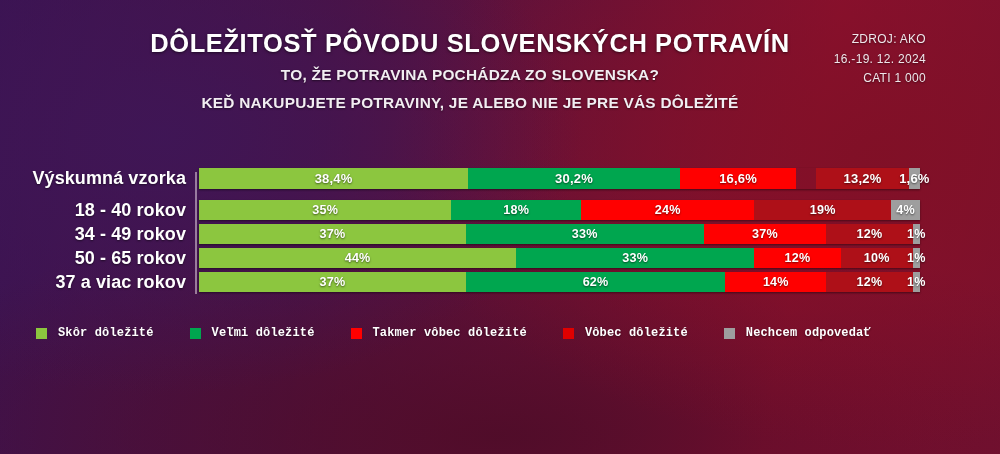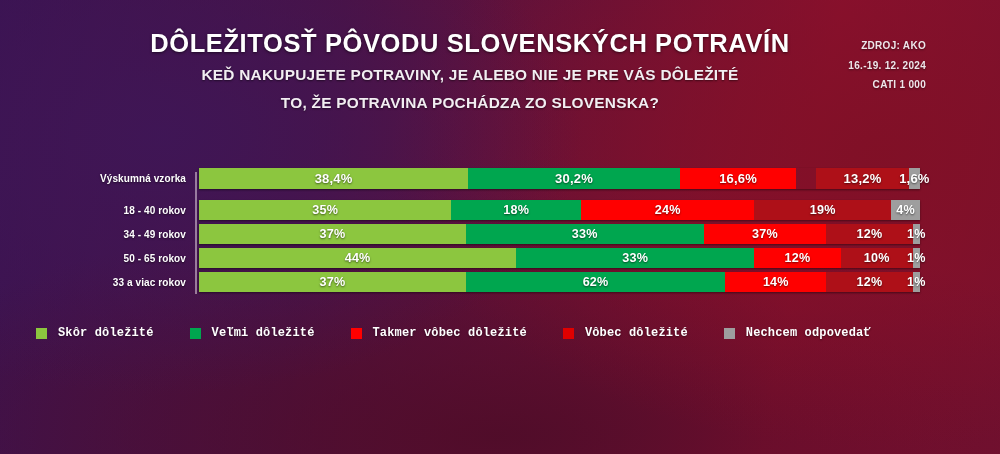--- a/index.html
+++ b/index.html
@@ -57,25 +57,25 @@
     font-weight: bold;
     letter-spacing: 0.25px;
     line-height: 22px;
     margin-top: 6px;
     text-shadow: 0 1px 2px rgba(0,0,0,0.5);
     white-space: nowrap;
   }
   .source {
     position: absolute;
     right: 22px;
-    top: 36px;
+    top: 30px;
     text-align: right;
     color: #efe6ea;
-    font-size: 10px;
-    font-weight: bold;
+    font-size: 12px;
+    font-weight: normal;
     line-height: 19.5px;
     letter-spacing: 0.3px;
     text-shadow: 0 1px 2px rgba(0,0,0,0.45);
   }
 
   
   .chart {
     position: absolute;
     left: 0;
     top: 168px;
@@ -104,21 +104,21 @@
     align-items: center;
   }
   .row.first { height: 21px; margin-bottom: 11px; }
 
   .row-label {
     position: absolute;
     left: 0;
     width: 186px;
     text-align: right;
     color: #ffffff;
-    font-size: 10px;
+    font-size: 18px;
     font-weight: bold;
     letter-spacing: 0.1px;
     text-shadow: 0 1px 2px rgba(0,0,0,0.5);
     white-space: nowrap;
   }
   .bar {
     position: absolute;
     left: 199px;
     width: 721px;
     height: 100%;
@@ -189,22 +189,22 @@
   }
 </style>
 </head>
 <body>
 
 <div id="page">
 
   <div class="header">
     <div class="titles">
       <div class="title-main">DÔLEŽITOSŤ PÔVODU SLOVENSKÝCH POTRAVÍN</div>
+      <div class="title-sub">TO, ŽE POTRAVINA POCHÁDZA ZO SLOVENSKA?</div>
       <div class="title-sub">KEĎ NAKUPUJETE POTRAVINY, JE ALEBO NIE JE PRE VÁS DÔLEŽITÉ</div>
-      <div class="title-sub">TO, ŽE POTRAVINA POCHÁDZA ZO SLOVENSKA?</div>
     </div>
     <div class="source">
       <div>ZDROJ: AKO</div>
       <div>16.-19. 12. 2024</div>
       <div>CATI 1 000</div>
     </div>
   </div>
 
   <div class="chart">
     <div class="axis-line"></div>
@@ -283,21 +283,21 @@
             </div>
             <div class="seg" style="background: rgb(174, 16, 24); width: 10%;">
               <span>10%</span>
             </div>
             <div class="seg" style="background: rgb(158, 158, 158); width: 1%;">
               <span class="seg-value outside">1%</span>
             </div>
           </div>
         </div>
         <div class="row">
-          <div class="row-label">33 a viac rokov</div>
+          <div class="row-label">37 a viac rokov</div>
           <div class="bar">
             <div class="seg" style="background: rgb(140, 198, 63); width: 37%;">
               <span>37%</span>
             </div>
             <div class="seg" style="background: rgb(0, 166, 79); width: 36%;">
               <span>62%</span>
             </div>
             <div class="seg" style="background: rgb(255, 0, 0); width: 14%;">
               <span>14%</span>
             </div>

